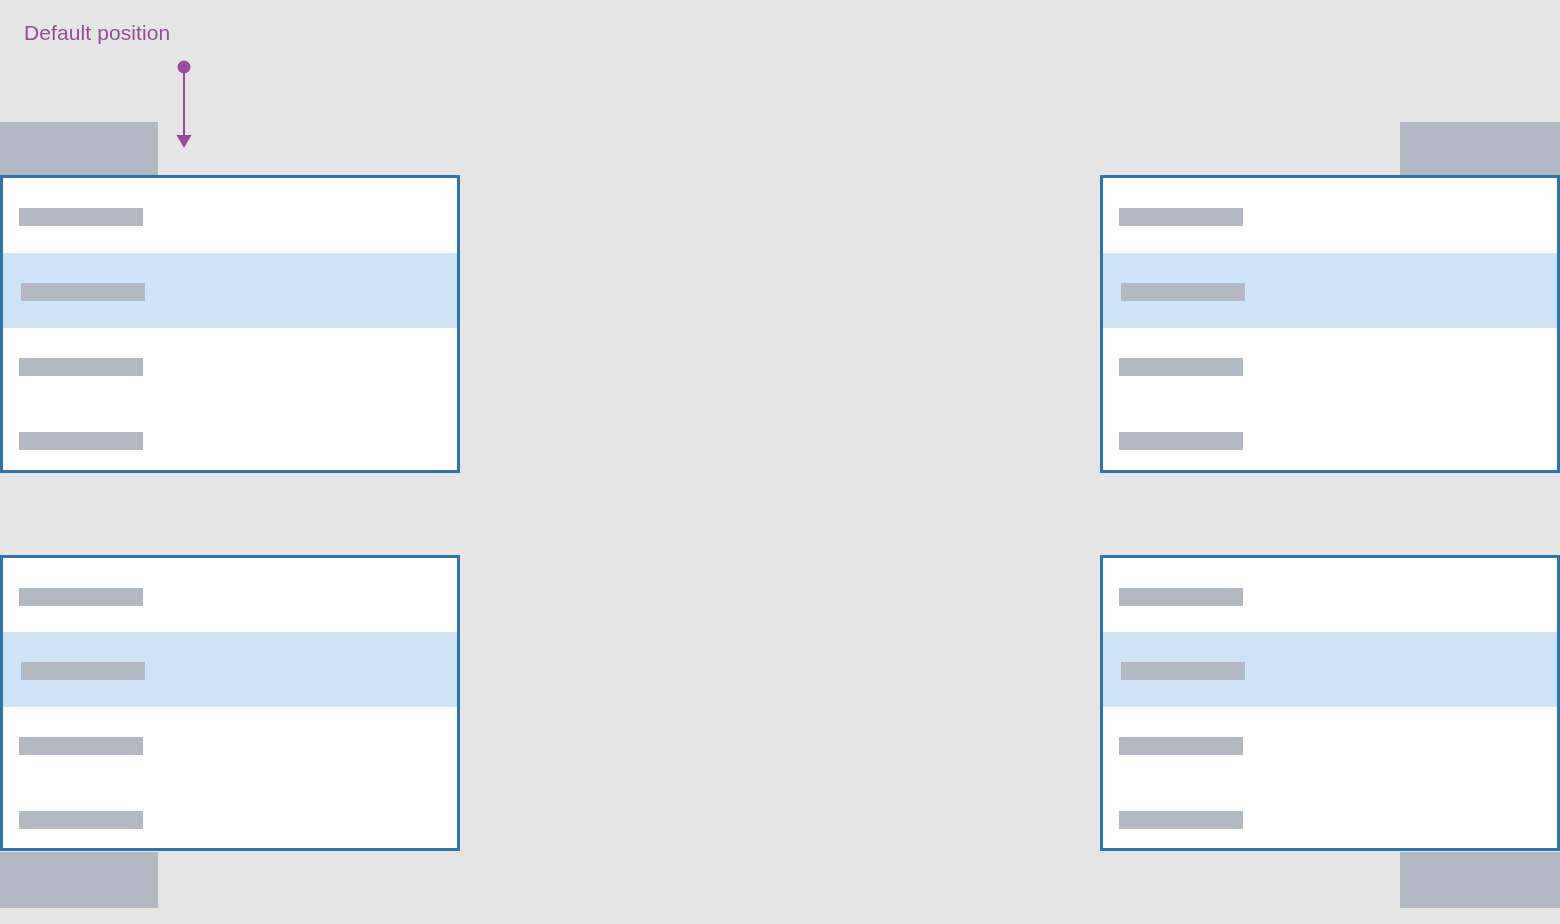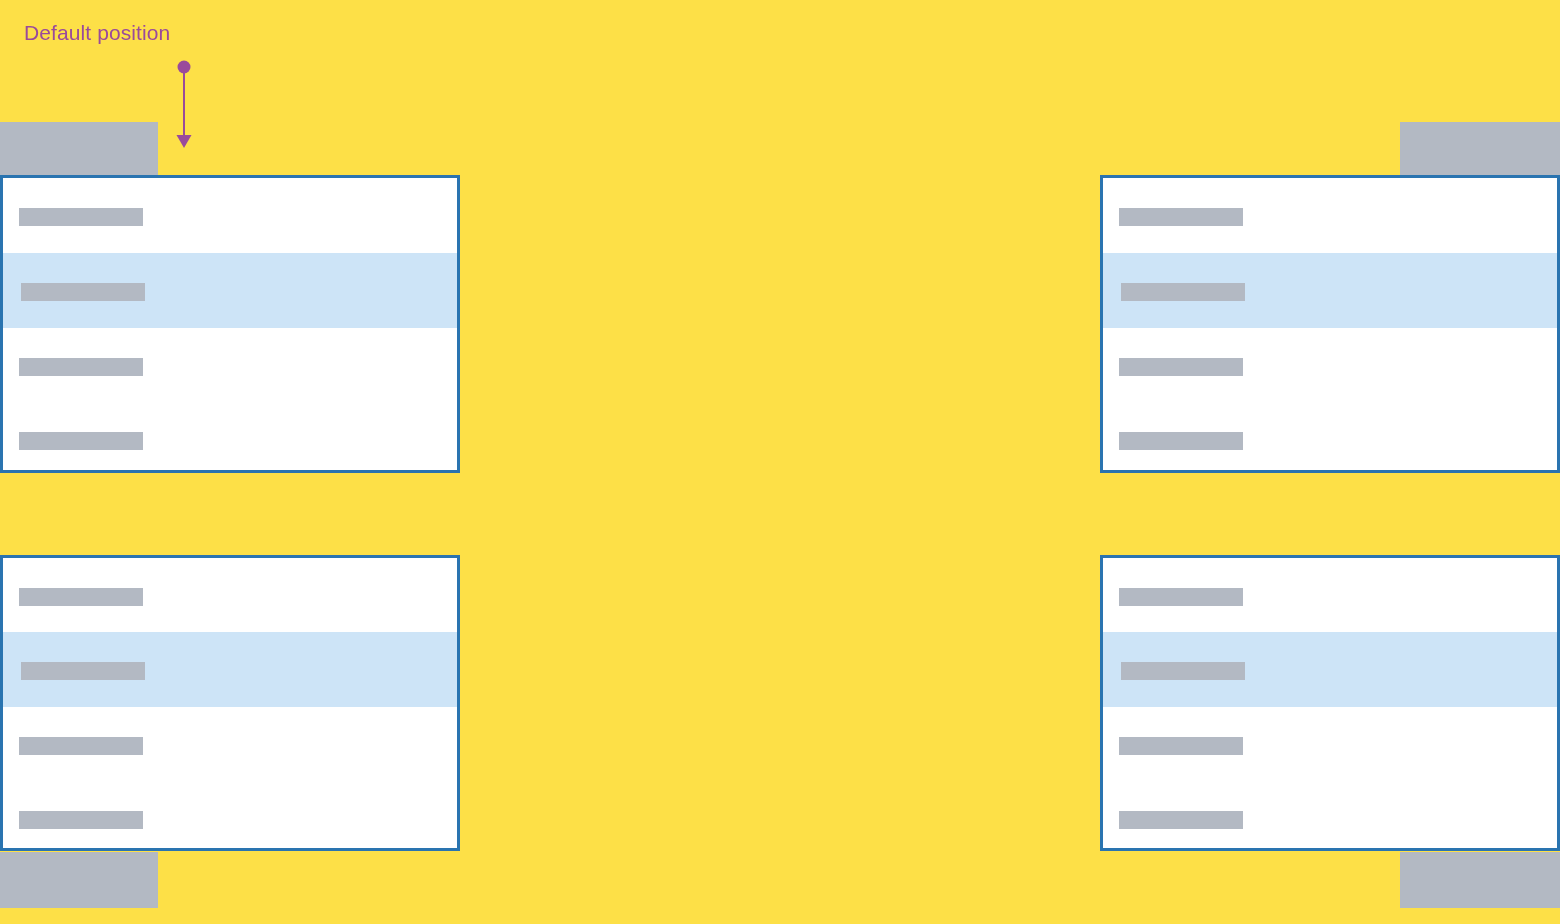--- a/index.html
+++ b/index.html
@@ -9,21 +9,21 @@
     background: #000000;
   }
   body {
     font-family: "Liberation Sans", sans-serif;
     -webkit-font-smoothing: antialiased;
   }
   #stage {
     position: relative;
     width: 1560px;
     height: 924px;
-    background: #fde047;
+    background: #e5e5e5;
     overflow: hidden;
   }
 
   
   .callout-label {
     position: absolute;
     left: 24px;
     top: 19px;
     font-size: 21px;
     line-height: 28px;

